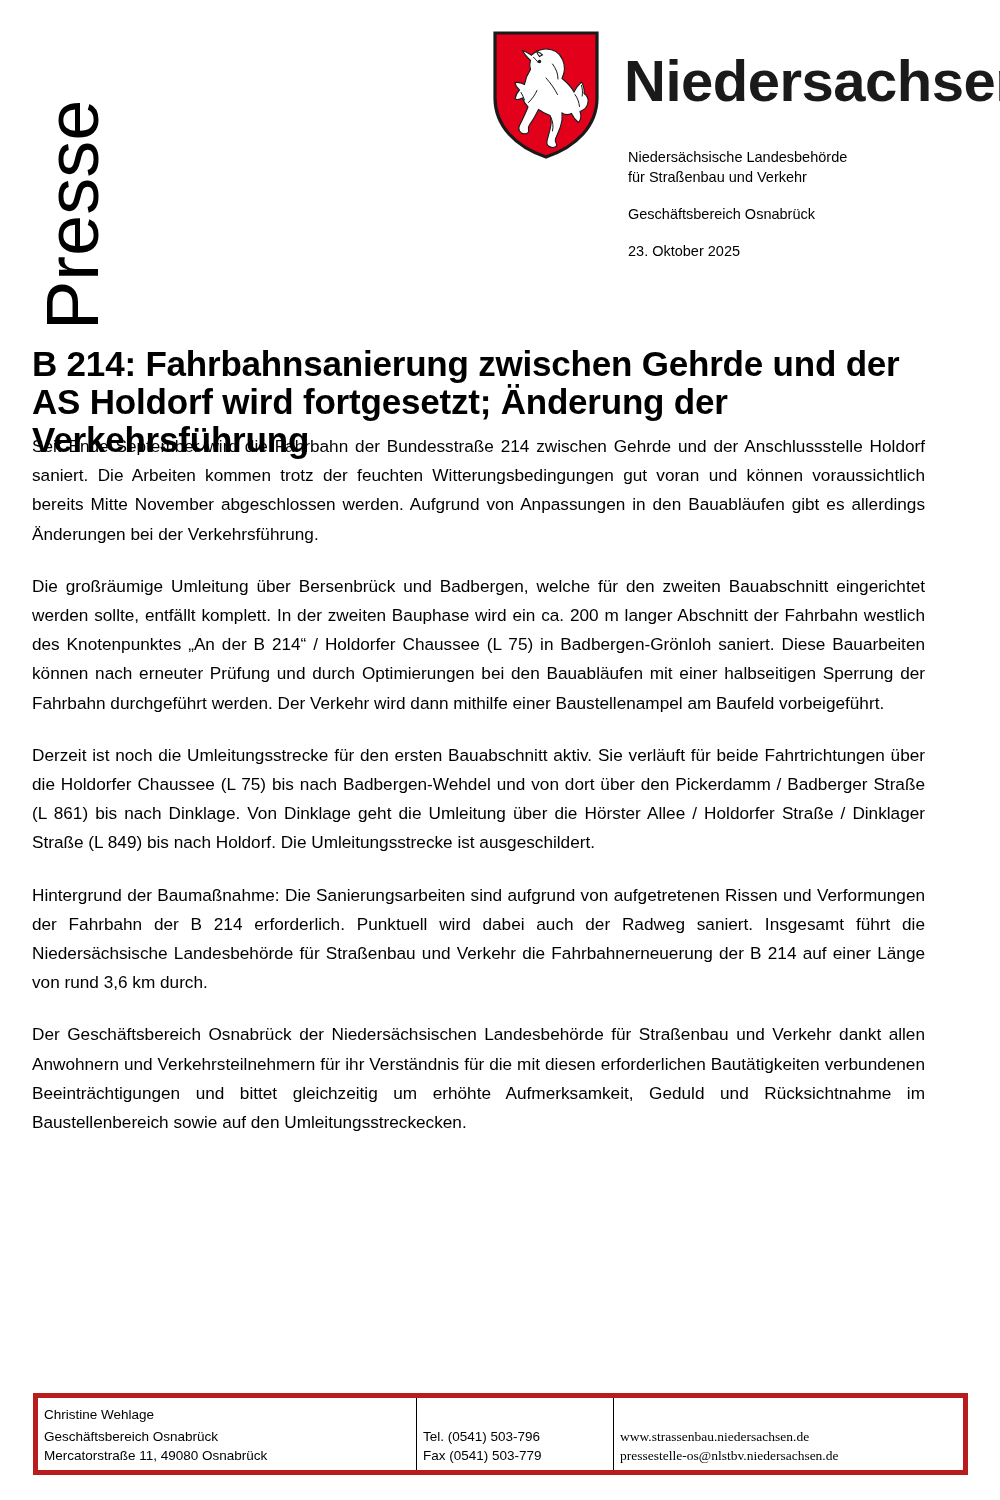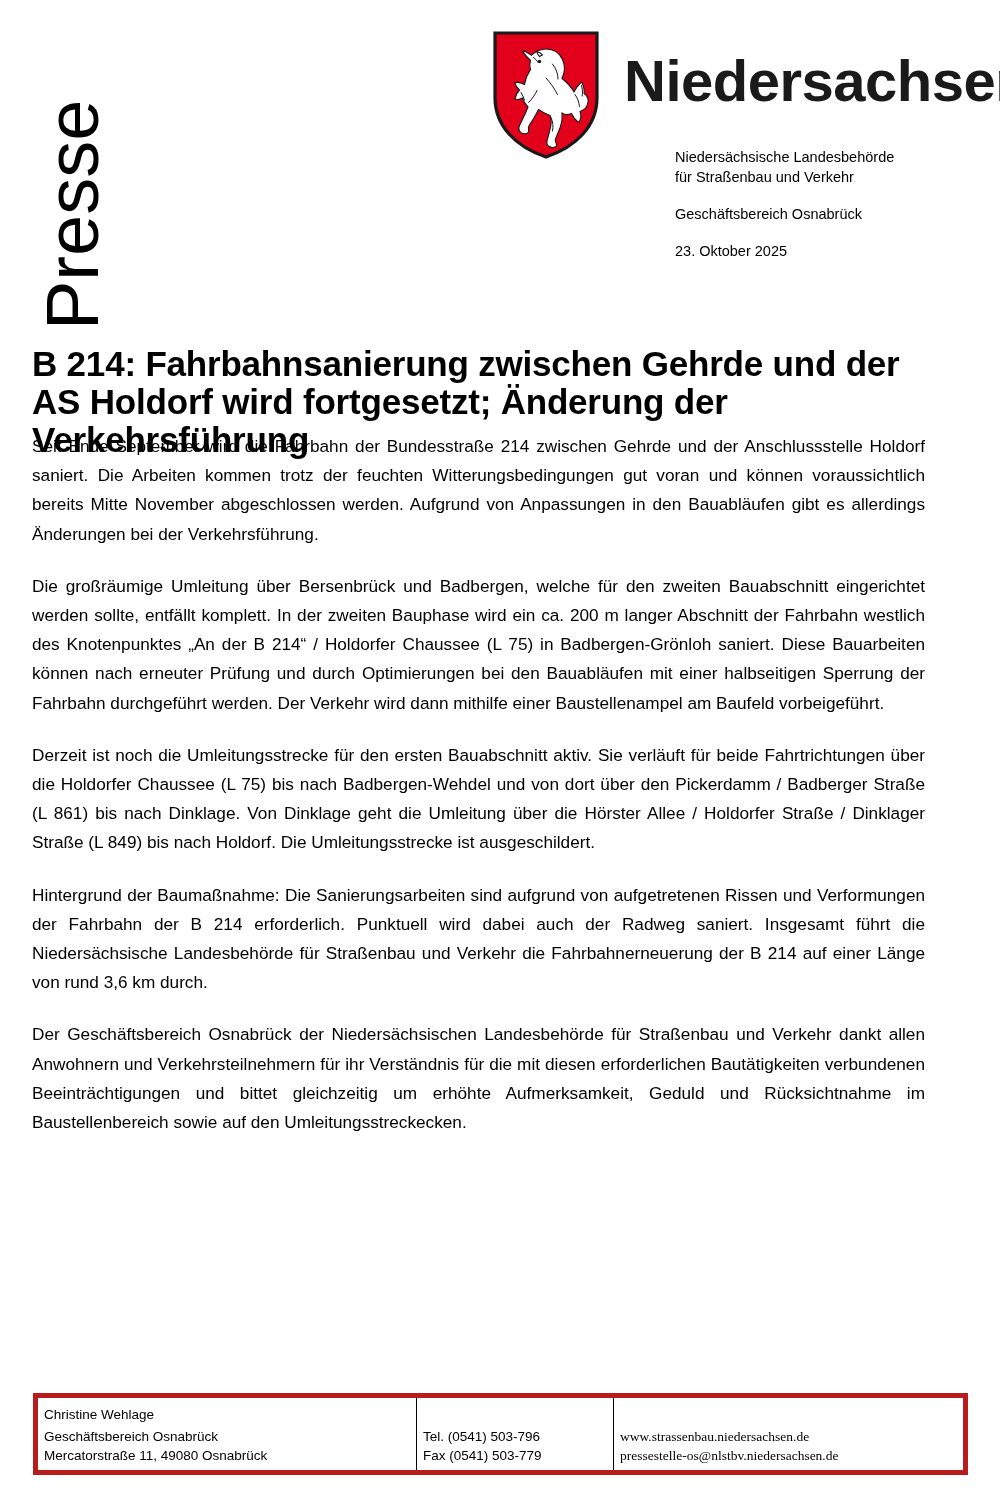--- a/index.html
+++ b/index.html
@@ -65,21 +65,21 @@
 
   #agency-block {
     position: absolute;
     left: 628px;
     top: 147px;
     font-size: 14.5px;
     line-height: 20px;
     color: #000;
   }
   #agency-block .gap { height: 17px; }
-  #agency-block div { white-space: nowrap; margin-left: 47px; }
+  #agency-block div { white-space: nowrap; }
 
   
   #headline {
     position: absolute;
     left: 32px;
     top: 322px;
     width: 900px;
     font-size: 35px;
     font-weight: 700;
     line-height: 38px;

